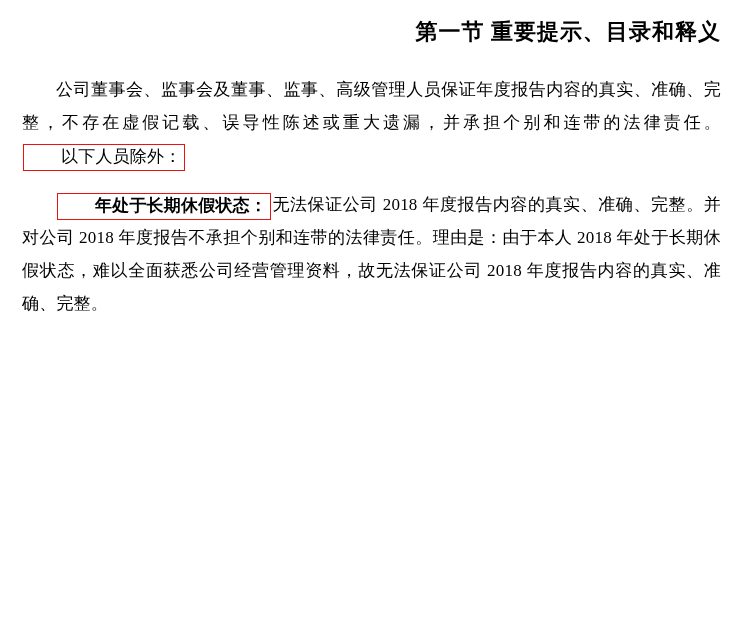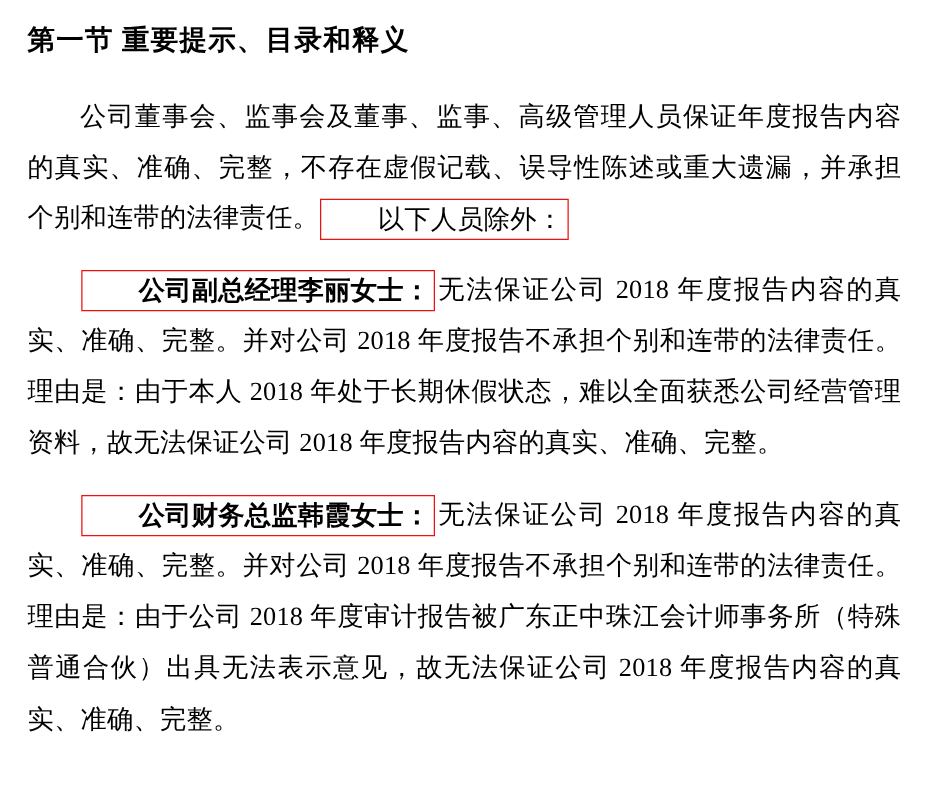--- a/index.html
+++ b/index.html
@@ -16,30 +16,30 @@
     overflow: hidden;
   }
   .page {
     position: relative;
     width: 743px;
     height: 629px;
     box-sizing: border-box;
     padding: 0 22px;
   }
   .doc-title {
-    text-align: left;
+    text-align: right;
     font-size: 22px;
     font-weight: bold;
     letter-spacing: 1px;
     margin: 18px 0 26px 0;
     line-height: 1.3;
     font-family: Liberation Serif, serif;
   }
   .para {
-    font-size: 21px;
+    font-size: 17px;
     line-height: 1.95;
     text-align: justify;
     text-justify: inter-ideograph;
     text-indent: 2em;
     margin: 0 0 16px 0;
     letter-spacing: 0.2px;
   }
   
   .boxed {
     border: 1.6px solid #ee1111;
@@ -56,17 +56,16 @@
 </style>
 </head>
 <body>
 
 <div class="page">
 
   <div class="doc-title">第一节  重要提示、目录和释义</div>
 
   <div class="body">
       <div class="para"><span class="">公司董事会、监事会及董事、监事、高级管理人员保证年度报告内容的真实、准确、完整，不存在虚假记载、误导性陈述或重大遗漏，并承担个别和连带的法律责任。</span><span class="boxed" style="border-color: rgb(238, 17, 17);">以下人员除外：</span></div>
-      <div class="para"><span class="boxed bold" style="border-color: rgb(238, 17, 17);">公司副总经理李丽女士：</span><span class="">无法保证公司 2018 年度报告内容的真实、准确、完整。并对公司 2018 年度报告不承担个别和连带的法律责任。理由是：由于本人 2018 年处于长期休假状态，难以全面获悉公司经营管理资料，故无法保证公司 2018 年度报告内容的真实、准确、完整。</span></div>
-      <div class="para"><span class="boxed bold" style="border-color: rgb(238, 17, 17);">公司财务总监韩霞女士：</span><span class="">无法保证公司 2018 年度报告内容的真实、准确、完整。并对公司 2018 年度报告不承担个别和连带的法律责任。理由是：由于公司 2018 年度审计报告被广东正中珠江会计师事务所（特殊普通合伙）出具无法表示意见，故无法保证公司 2018 年度报告内容的真实、准确、完整。</span></div>
+      <div class="para"><span class="boxed bold" style="border-color: rgb(238, 17, 17);">年处于长期休假状态：</span><span class="">无法保证公司 2018 年度报告内容的真实、准确、完整。并对公司 2018 年度报告不承担个别和连带的法律责任。理由是：由于本人 2018 年处于长期休假状态，难以全面获悉公司经营管理资料，故无法保证公司 2018 年度报告内容的真实、准确、完整。</span></div>
     </div>
 
 </div>
 
 </body></html>

